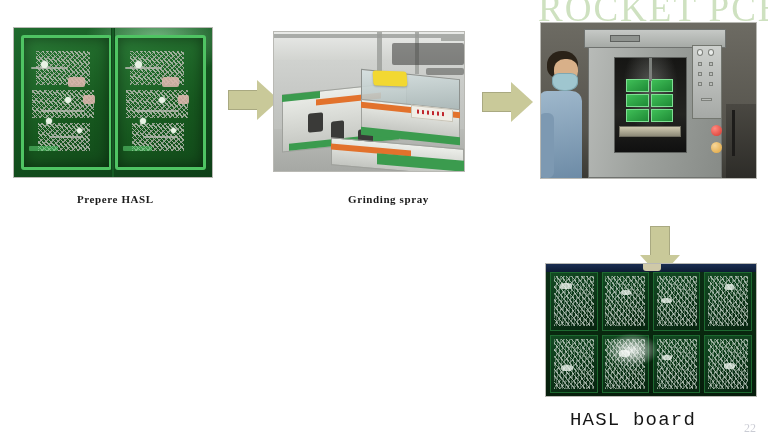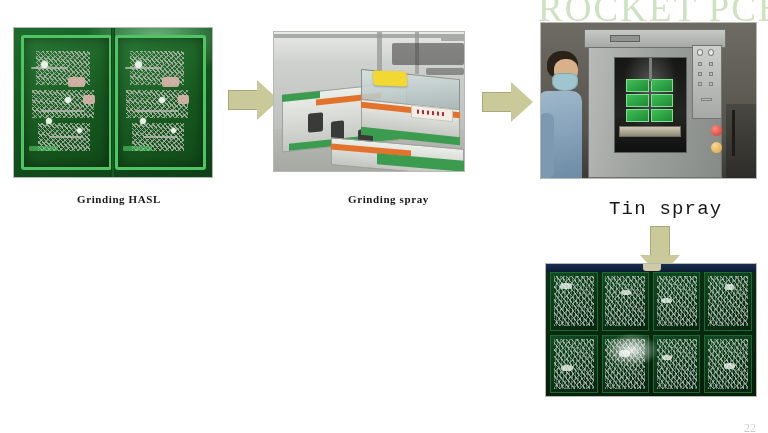--- a/index.html
+++ b/index.html
@@ -164,21 +164,21 @@
       <div class="trace" style="left:20%;top:56%;width:52%;height:2px;"></div>
       <div class="trace" style="left:30%;top:76%;width:40%;height:2px;"></div>
       <div class="hole" style="left:20%;top:18%;width:7px;height:7px;"></div>
       <div class="hole" style="left:48%;top:46%;width:6px;height:6px;"></div>
       <div class="hole" style="left:26%;top:62%;width:6px;height:6px;"></div>
       <div class="hole" style="left:62%;top:70%;width:5px;height:5px;"></div>
       <div class="silk" style="left:6%;top:84%;width:34%;height:4%;"></div>
     </div>
   </div>
 
-  <div class="label lbl-small" style="left:77px;top:193px;">Grinding HASL</div>
+  <div class="label lbl-small" style="left:77px;top:193px;">Prepere HASL</div>
 
   <div class="arrow-r" style="left:228px;top:80px;width:52px;height:40px;">
     <div class="shaft"></div>
       <div class="head"></div>
   </div>
 
   <div class="photo" style="left:273px;top:31px;width:192px;height:141px;">
     <div class="mach-bg"></div>
     <div class="mach-ceiling"></div>
     <div class="mach-beam" style="left:0;top:2px;width:100%;height:4px;"></div>
@@ -265,21 +265,20 @@
          background:linear-gradient(180deg,#4a4842,#2d2c28);"></div>
     <div style="position:absolute;left:89%;top:56%;width:3px;height:30%;background:#1d1c1a;"></div>
 
     <div class="worker-body" style="left:-1%;top:44%;width:20%;height:56%;"></div>
     <div class="worker-arm" style="left:-1%;top:58%;width:7%;height:42%;"></div>
     <div class="worker-head" style="left:3%;top:18%;width:14%;height:18%;"></div>
     <div class="worker-face" style="left:6%;top:23%;width:11%;height:15%;"></div>
     <div class="worker-mask" style="left:5%;top:32%;width:12%;height:12%;"></div>
   </div>
 
-  <div class="label lbl-big" style="left:609px;top:198px;">Tin spray</div>
 
   <div class="arrow-d" style="left:640px;top:226px;width:40px;height:52px;">
     <div class="shaft"></div>
       <div class="head"></div>
   </div>
 
   <div class="photo" style="left:545px;top:263px;width:212px;height:134px;">
     <div class="hb-bg"></div>
     <div class="hb-top"></div>
     <div class="hb-clip"></div>
@@ -313,16 +312,17 @@
           <div class="blob" style="left:18%;top:34%;width:22%;height:9%;"></div>
         </div>
       <div class="hb-cell">
           <div class="tin"></div>
           <div class="blob" style="left:42%;top:48%;width:24%;height:10%;"></div>
         </div>
     </div>
     <div class="hb-glare"></div>
   </div>
 
+  <div class="label lbl-big" style="left:570px;top:409px;">HASL board</div>
 
   <div class="pagenum" style="left:744px;top:421px;">22</div>
 
 </div>
 
 </body></html>

